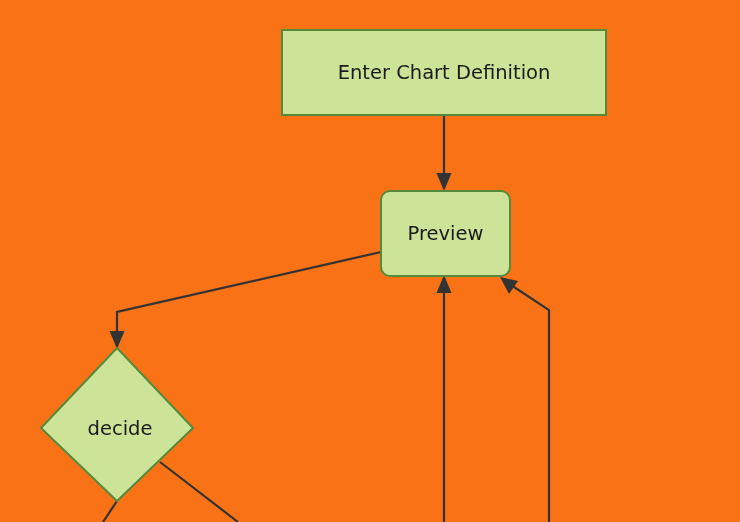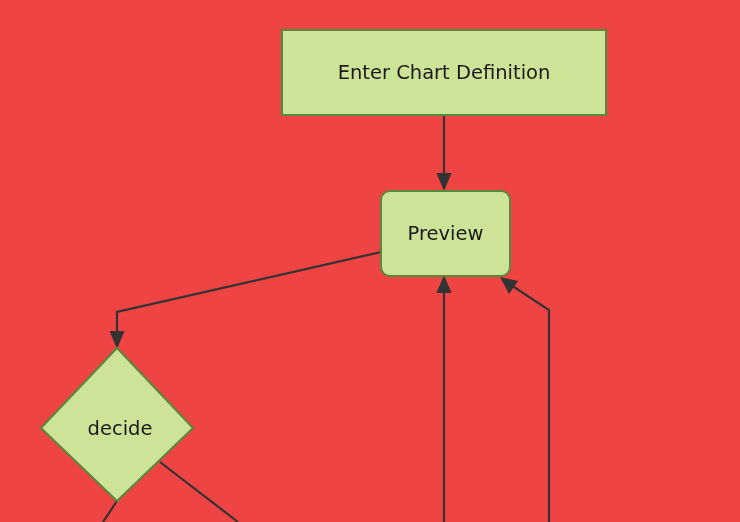--- a/index.html
+++ b/index.html
@@ -11,21 +11,21 @@
   body {
     width: 740px;
     height: 522px;
     overflow: hidden;
     font-family: "DejaVu Sans", "Liberation Sans", sans-serif;
   }
   #diagram-root {
     position: relative;
     width: 740px;
     height: 522px;
-    background: #ef4444;
+    background: #f97316;
   }
   #flow-svg {
     position: absolute;
     left: 0;
     top: 0;
     width: 740px;
     height: 522px;
     display: block;
   }
   .node-shape {

